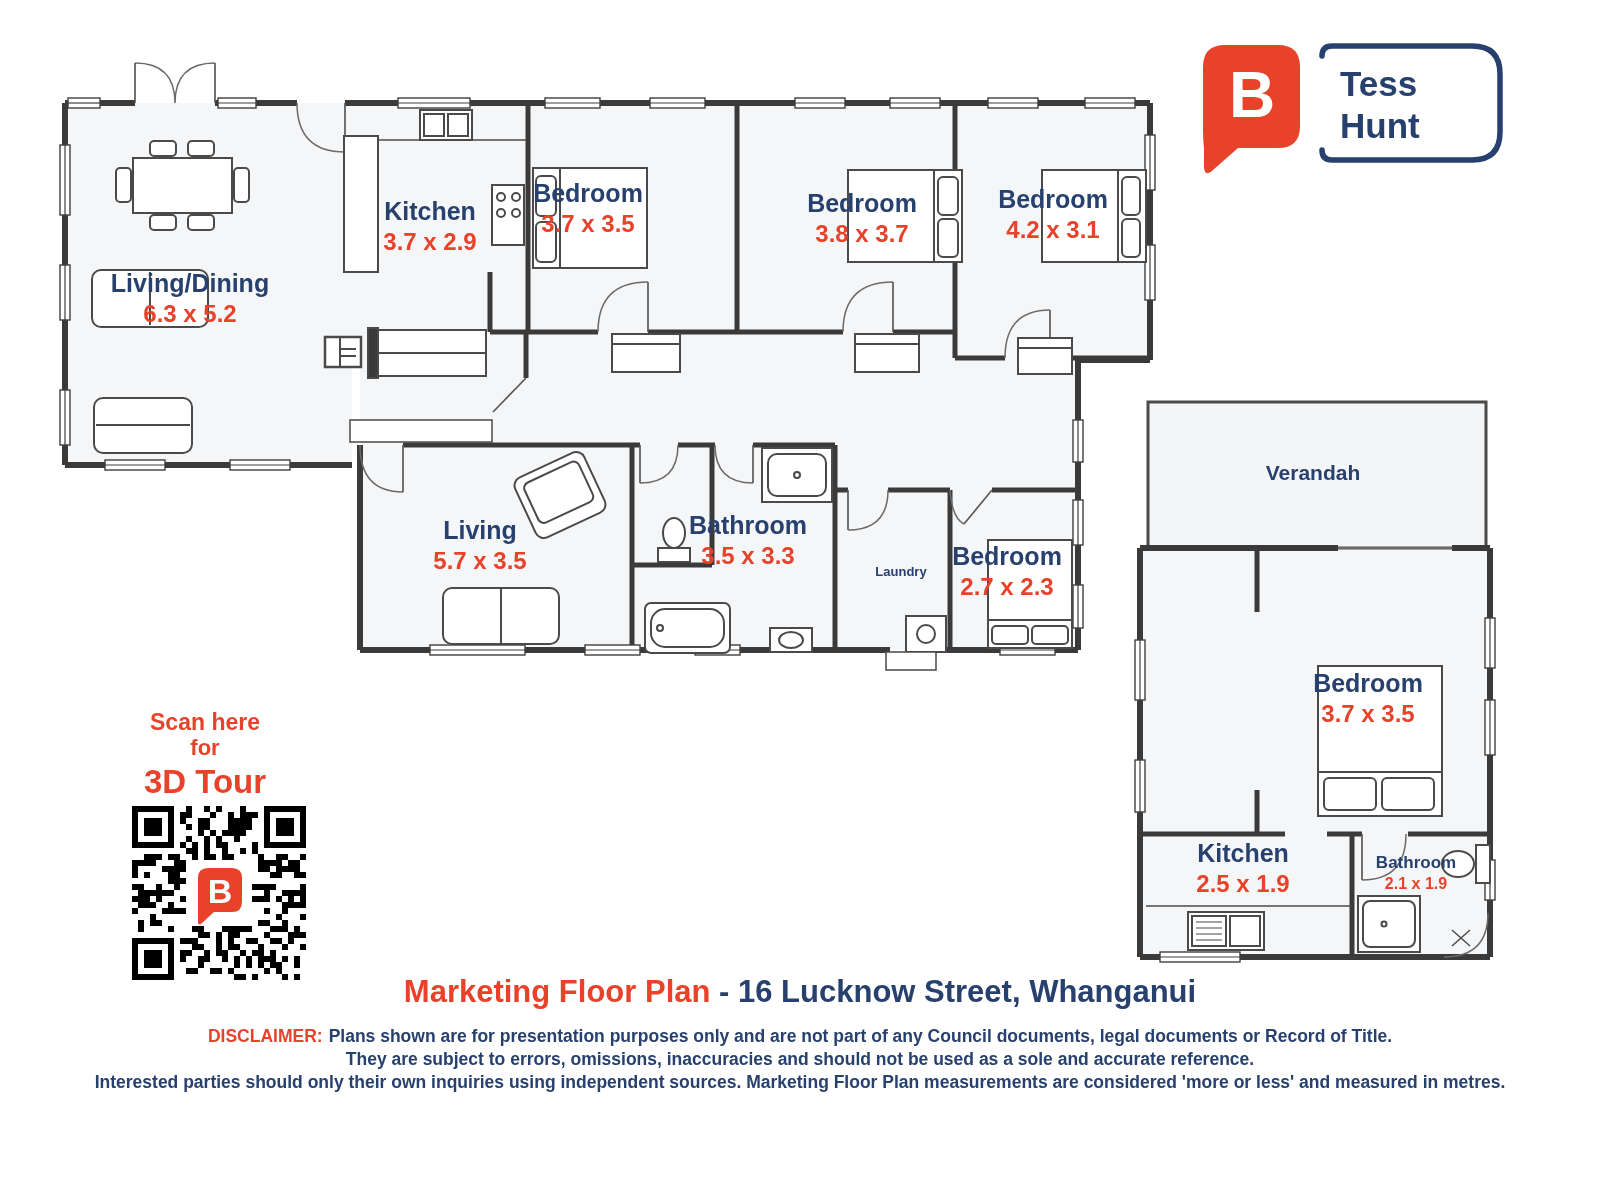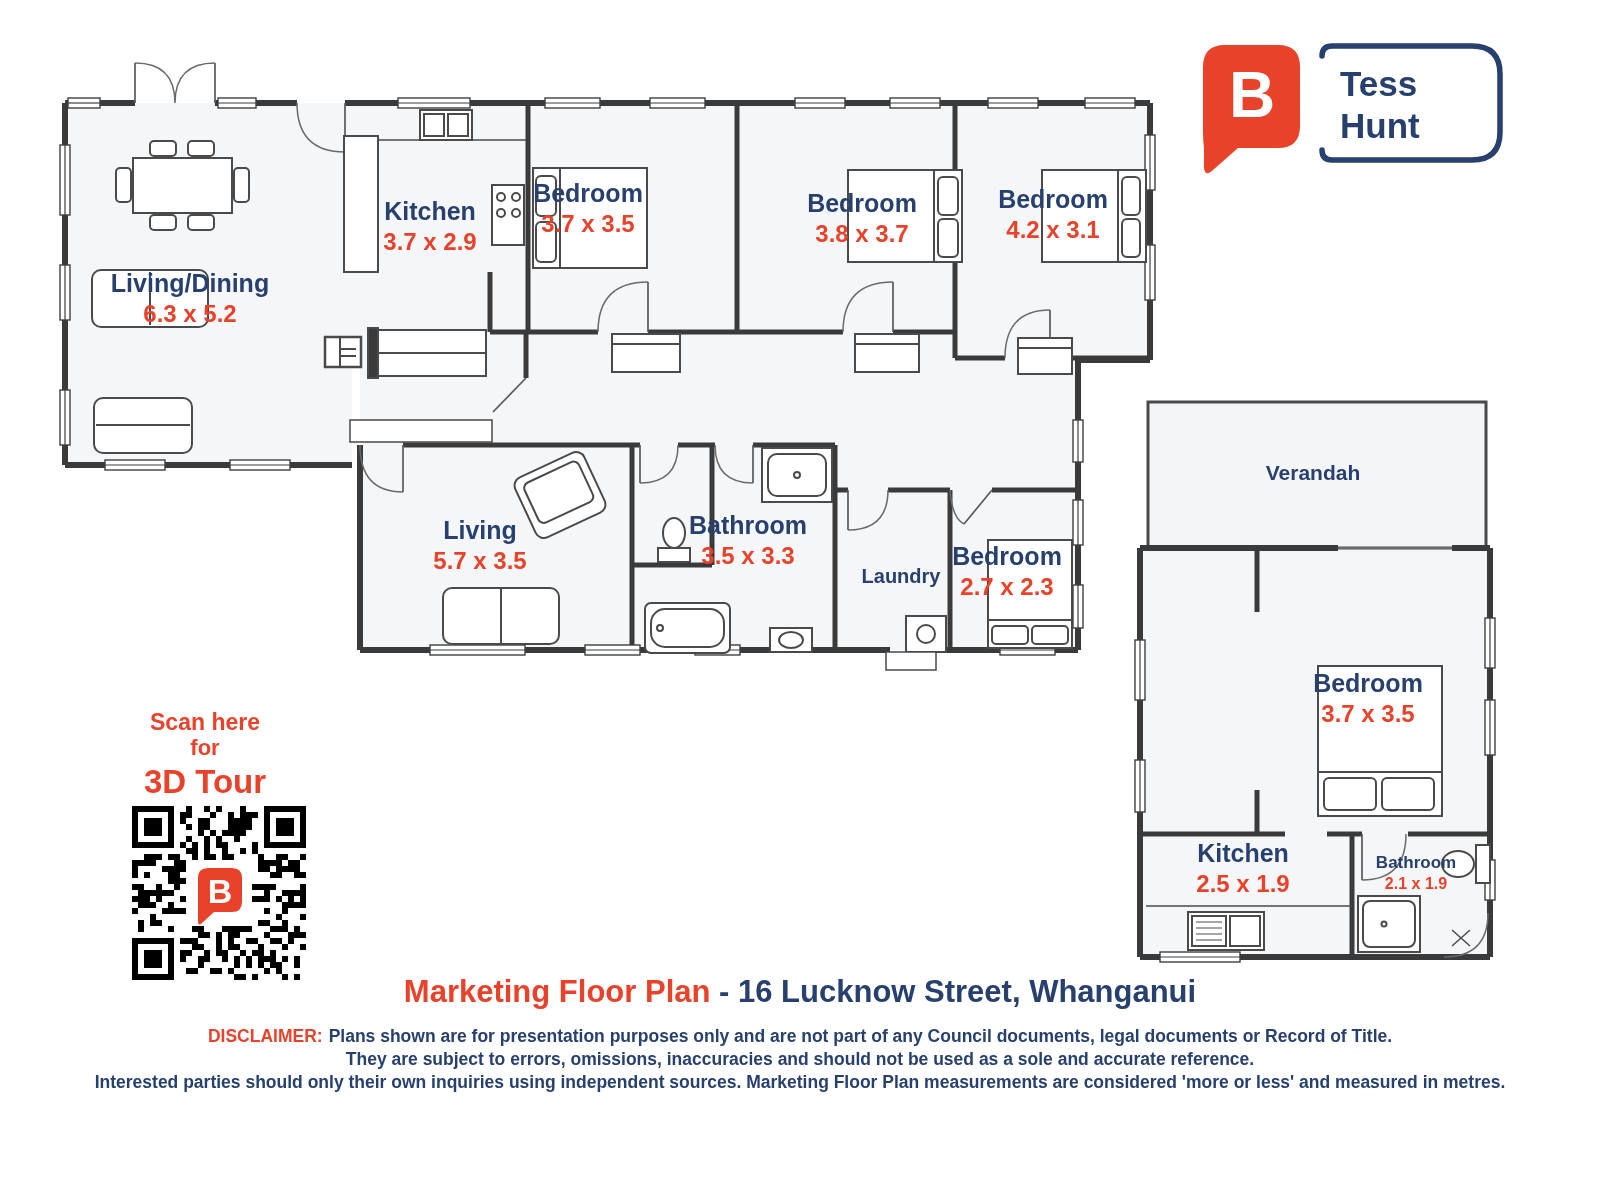--- a/index.html
+++ b/index.html
@@ -7,21 +7,21 @@
   body{
     width:1600px;height:1200px;position:relative;background:#fff;
     font-family:"Liberation Sans", sans-serif;overflow:hidden;
   }
   svg text{font-family:"Liberation Sans", sans-serif;}
   .plan-svg{position:absolute;left:0;top:0;}
   .lbl{position:absolute;transform:translateX(-50%);text-align:center;white-space:nowrap;line-height:1.22;}
   .lbl .nm{font-size:25px;font-weight:bold;color:var(--navy);}
   .lbl .dm{font-size:24px;font-weight:bold;color:var(--orange);}
   .lbl.md .nm{font-size:21px;}
-  .lbl.sm .nm{font-size:20px;padding-left:48px;}
+  .lbl.sm .nm{font-size:13px;padding-left:48px;}
   .lbl.xs .nm{font-size:17px;}
   .lbl.xs .dm{font-size:16px;}
   .scan{position:absolute;left:205px;top:700px;transform:translateX(-50%);text-align:center;color:var(--orange);}
   .scan .s1{font-size:23px;font-weight:600;line-height:1.15;margin-top:9px;}
   .scan .s2{font-size:22px;font-weight:600;line-height:1.15;}
   .scan .s3{font-size:33px;font-weight:bold;line-height:1.25;text-align:center;}
   .title{position:absolute;left:0;top:974px;width:100%;text-align:center;font-size:31px;font-weight:bold;}
   .title .hi{color:var(--orange);}
   .title .ad{color:var(--navy);margin-top:37px;}
   .disc{position:absolute;left:0;width:100%;text-align:center;color:var(--navy);font-size:17.5px;font-weight:600;}

